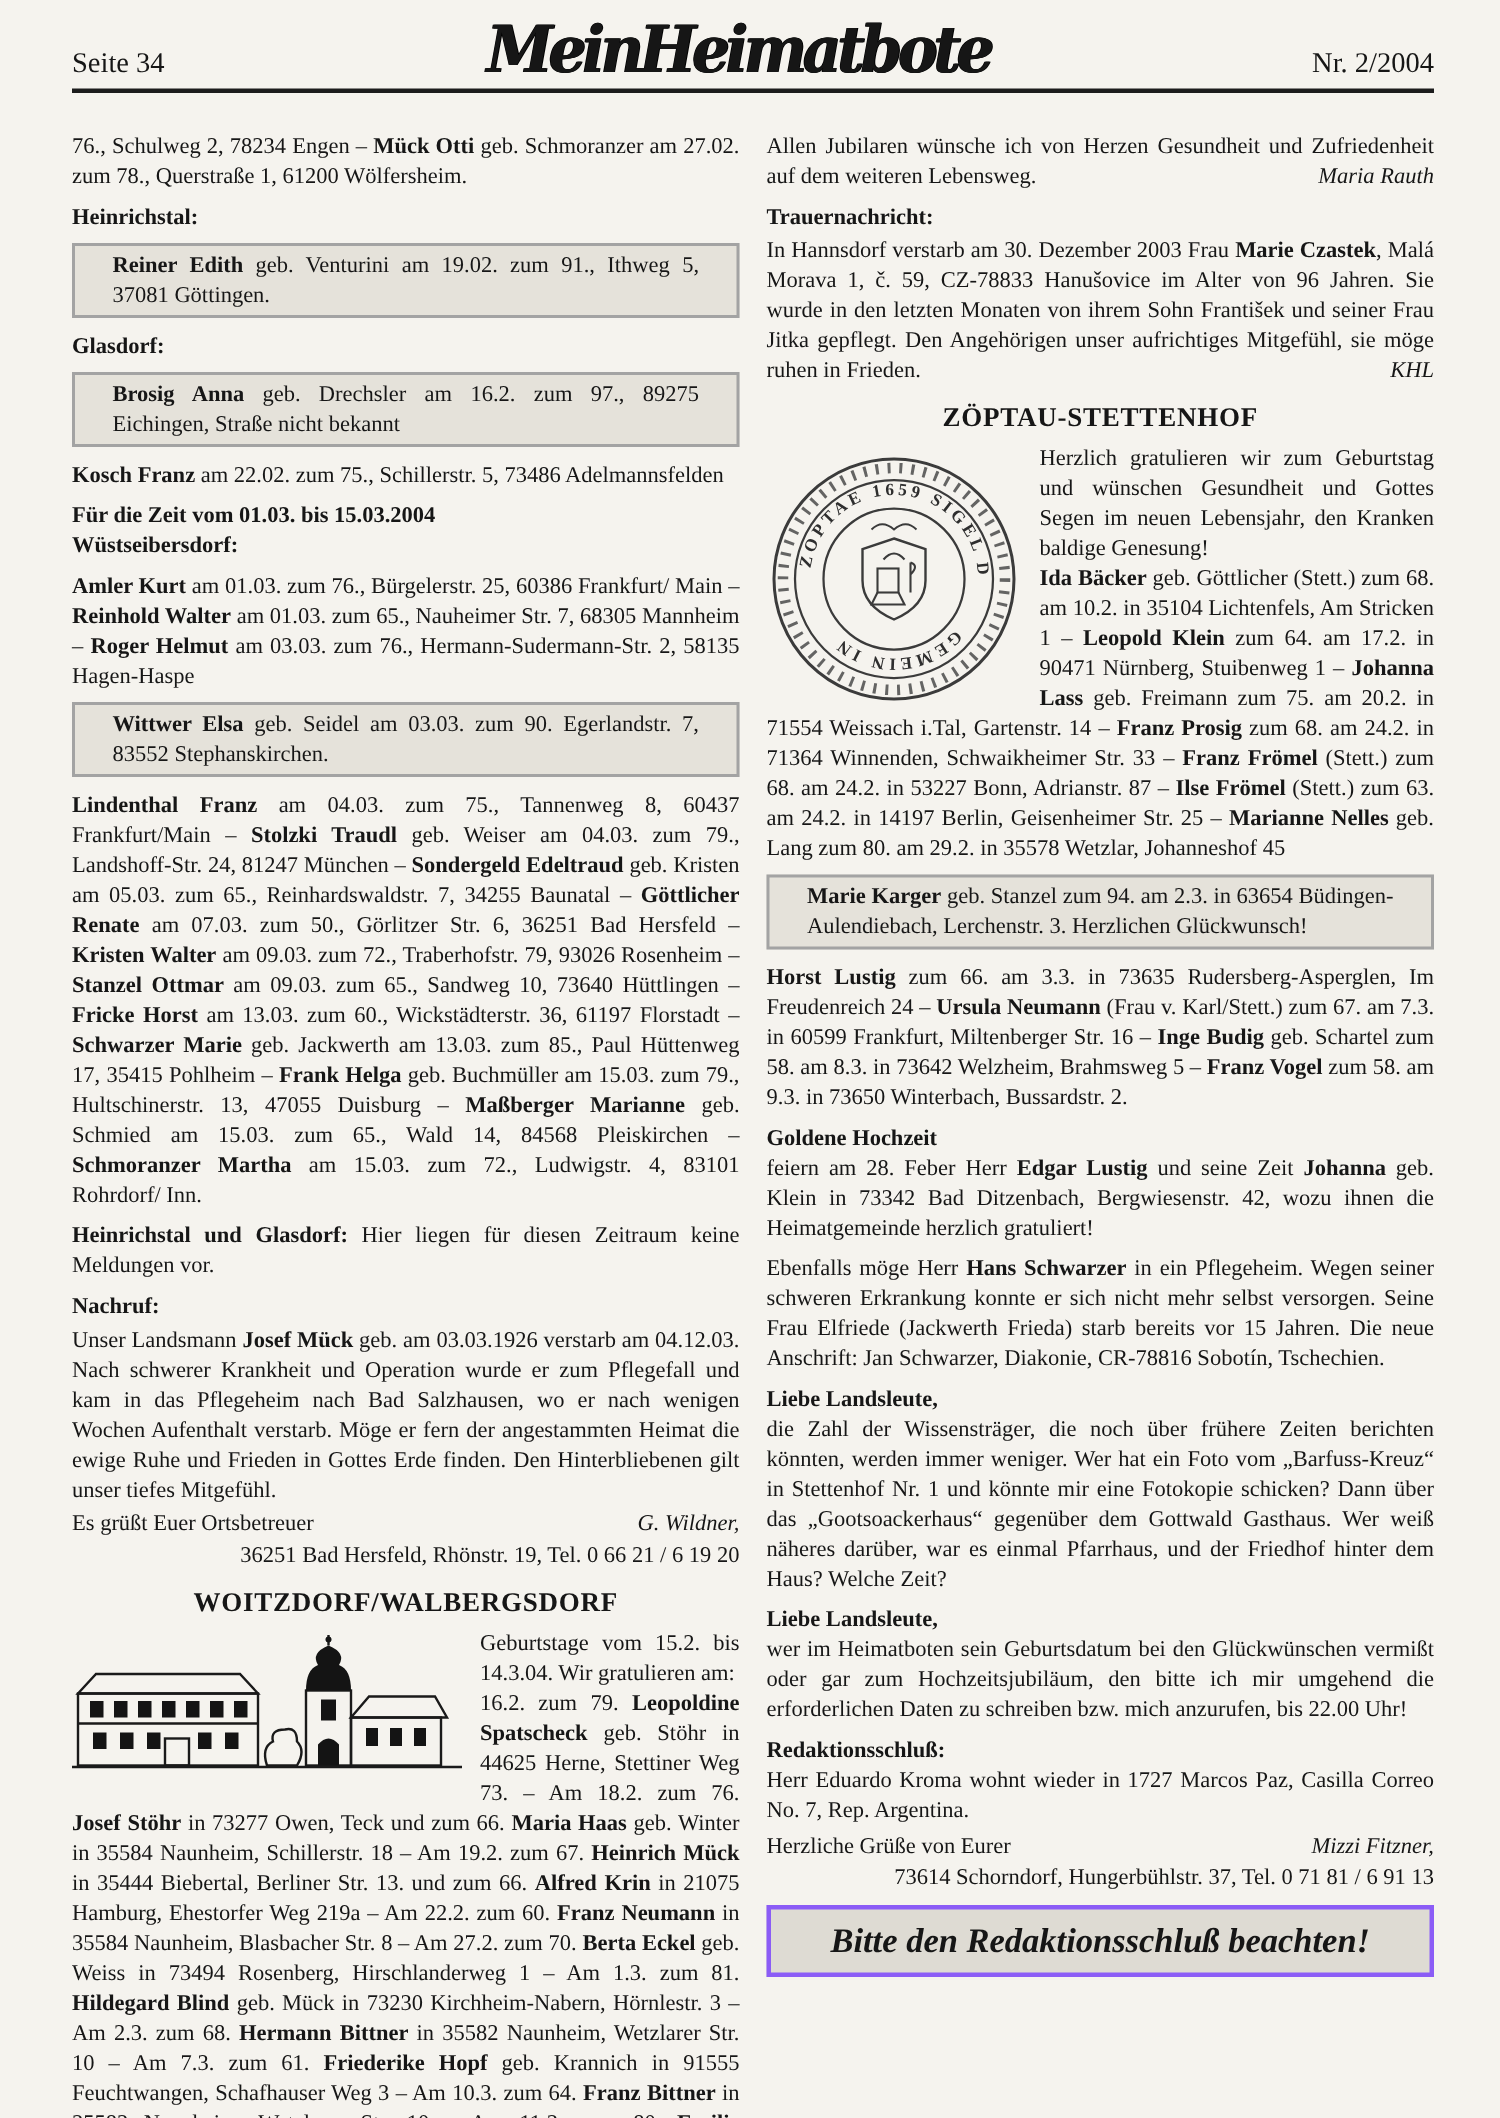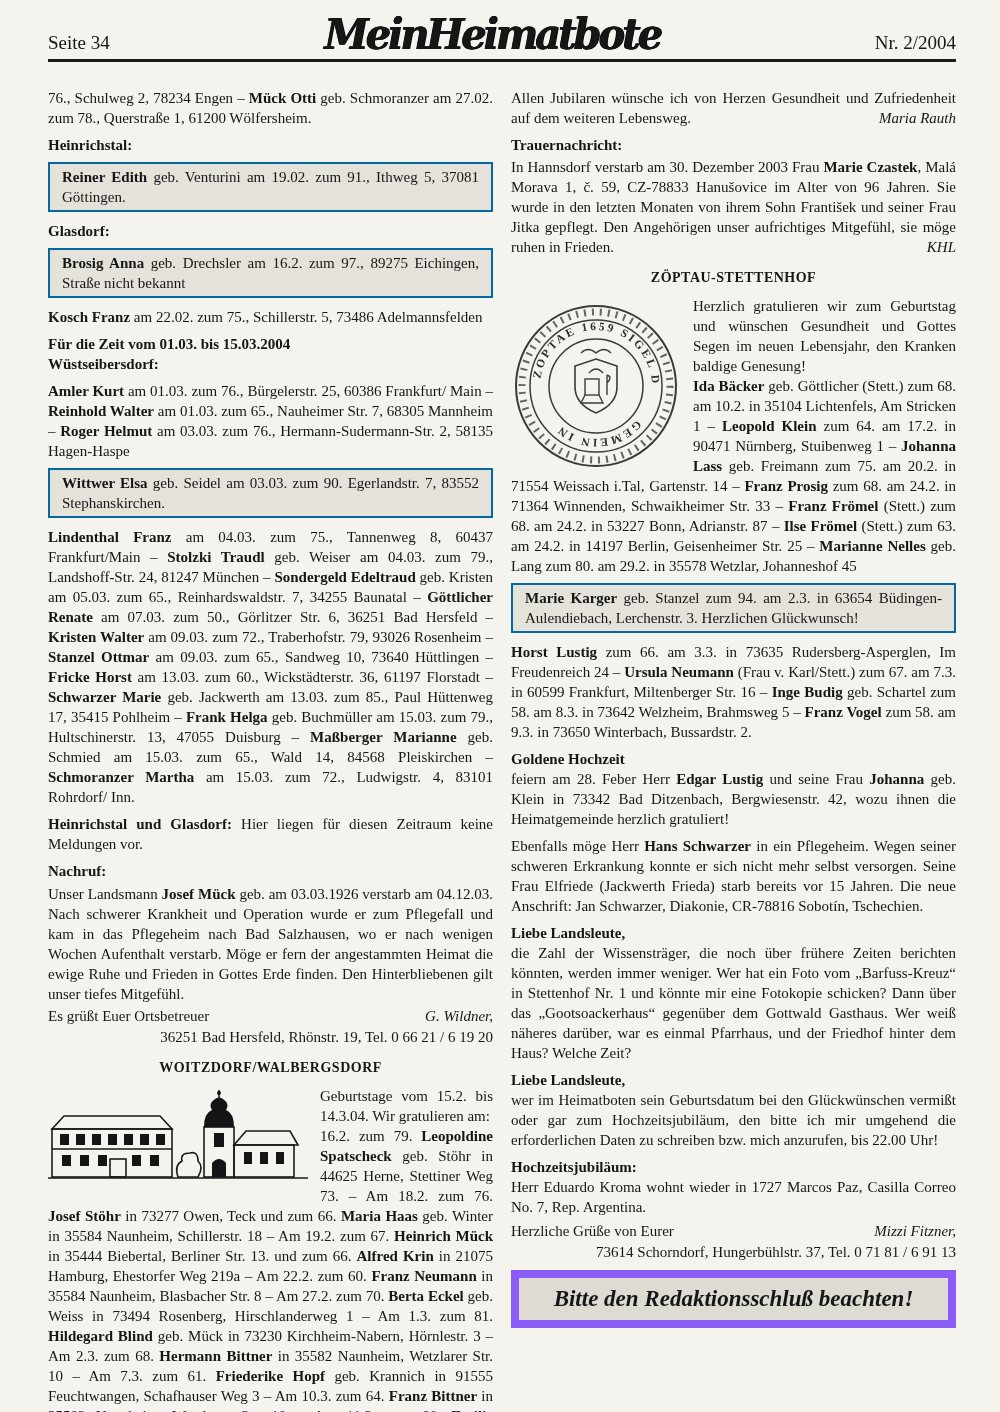--- a/index.html
+++ b/index.html
@@ -12,28 +12,28 @@
   .masthead{margin:0;font-family:"DejaVu Serif",serif;font-weight:bold;font-style:italic;
             font-size:40px;line-height:40px;letter-spacing:-3px;transform:scaleY(1.08);
             text-shadow:0.6px 0 0 #000, -0.4px 0 0 #000;}
   
   .columns{position:absolute;top:88px;left:48px;width:908px;display:flex;gap:18px;}
   .col{width:445px;font-size:15px;line-height:20px;text-align:justify;}
   .blk{margin:0 0 7px 0;}
   .blk::after{content:"";display:block;clear:both;}
   .b{font-weight:bold;}
   .i{font-style:italic;}
-  .box{border:2px solid #0369a1;background:#e5e2da;padding:3px 12px;margin:2px 0 9px 0;}
+  .box{border:2px solid #a3a3a3;background:#e5e2da;padding:3px 25px;margin:2px 0 9px 0;}
   .sigrow{display:flex;justify-content:space-between;margin:0 0 1px 0;}
   .rline{text-align:right;margin:0 0 8px 0;}
-  .colhead{margin:10px 0 7px 0;text-align:center;font-size:14px;font-weight:bold;letter-spacing:.5px;line-height:22px;}
+  .colhead{margin:10px 0 7px 0;text-align:center;font-size:18px;font-weight:bold;letter-spacing:.5px;line-height:22px;}
   .fr{float:right;font-style:italic;padding-left:12px;}
   .church{float:left;width:262px;height:98px;margin:3px 10px 2px 0;}
   .seal{float:left;width:170px;height:172px;margin:4px 12px 2px 0;}
-  .final-box{border:8px solid #8b5cf6;background:#dedbd3;text-align:center;
+  .final-box{border:3px solid #8b5cf6;background:#dedbd3;text-align:center;
              padding:7px 4px;margin-top:0;font-size:23px;font-weight:bold;font-style:italic;line-height:28px;}
   svg .ln{stroke:#1a1a1a;fill:none;stroke-width:1.6;}
   svg .fill{fill:#141414;stroke:none;}
   svg .sealtxt{font-family:"Liberation Serif",serif;font-size:11.5px;letter-spacing:2.5px;fill:#2e2e2e;font-weight:bold;}
 </style>
 </head>
 <body>
 
 <div class="page">
 
@@ -141,25 +141,25 @@
             <path d="M96,74 v20 M96,74 q6,2 0,8"></path>
             <path d="M78,72 q7,-8 14,0"></path>
           </g>
           <path d="M70,52 q7,-7 15,0 q8,-7 15,0" fill="none" stroke="#3b3b3b" stroke-width="1.3"></path>
         </svg>
         <span><span>Herzlich gratulieren wir zum Geburtstag und wünschen Gesundheit und Gottes Segen im neuen Lebensjahr, den Kranken baldige Genesung!</span><br><span class="b">Ida Bäcker</span><span> geb. Göttlicher (Stett.) zum 68. am 10.2. in 35104 Lichtenfels, Am Stricken 1 – </span><span class="b">Leopold Klein</span><span> zum 64. am 17.2. in 90471 Nürnberg, Stuibenweg 1 – </span><span class="b">Johanna Lass</span><span> geb. Freimann zum 75. am 20.2. in 71554 Weissach i.Tal, Gartenstr. 14 – </span><span class="b">Franz Prosig</span><span> zum 68. am 24.2. in 71364 Winnenden, Schwaikheimer Str. 33 – </span><span class="b">Franz Frömel</span><span> (Stett.) zum 68. am 24.2. in 53227 Bonn, Adrianstr. 87 – </span><span class="b">Ilse Frömel</span><span> (Stett.) zum 63. am 24.2. in 14197 Berlin, Geisenheimer Str. 25 – </span><span class="b">Marianne Nelles</span><span> geb. Lang zum 80. am 29.2. in 35578 Wetzlar, Johanneshof 45</span></span>
       </div>
 
       <div class="box"><span class="b">Marie Karger</span><span> geb. Stanzel zum 94. am 2.3. in 63654 Büdingen-Aulendiebach, Lerchenstr. 3. Herzlichen Glückwunsch!</span></div>
       <p class="blk"><span class="b">Horst Lustig</span><span> zum 66. am 3.3. in 73635 Rudersberg-Asperglen, Im Freudenreich 24 – </span><span class="b">Ursula Neumann</span><span> (Frau v. Karl/Stett.) zum 67. am 7.3. in 60599 Frankfurt, Miltenberger Str. 16 – </span><span class="b">Inge Budig</span><span> geb. Schartel zum 58. am 8.3. in 73642 Welzheim, Brahmsweg 5 – </span><span class="b">Franz Vogel</span><span> zum 58. am 9.3. in 73650 Winterbach, Bussardstr. 2.</span></p>
-      <p class="blk"><span class="b">Goldene Hochzeit</span><br><span>feiern am 28. Feber Herr </span><span class="b">Edgar Lustig</span><span> und seine Frau </span><span class="b">Johanna</span><span> geb. Klein in 73342 Bad Ditzenbach, Bergwiesenstr. 42, wozu ihnen die Heimatgemeinde herzlich gratuliert!</span></p>
+      <p class="blk"><span class="b">Goldene Hochzeit</span><br><span>feiern am 28. Feber Herr </span><span class="b">Edgar Lustig</span><span> und seine Zeit </span><span class="b">Johanna</span><span> geb. Klein in 73342 Bad Ditzenbach, Bergwiesenstr. 42, wozu ihnen die Heimatgemeinde herzlich gratuliert!</span></p>
       <p class="blk"><span>Ebenfalls möge Herr </span><span class="b">Hans Schwarzer</span><span> in ein Pflegeheim. Wegen seiner schweren Erkrankung konnte er sich nicht mehr selbst versorgen. Seine Frau Elfriede (Jackwerth Frieda) starb bereits vor 15 Jahren. Die neue Anschrift: Jan Schwarzer, Diakonie, CR-78816 Sobotín, Tschechien.</span></p>
       <p class="blk"><span class="b">Liebe Landsleute,</span><br><span>die Zahl der Wissensträger, die noch über frühere Zeiten berichten könnten, werden immer weniger. Wer hat ein Foto vom „Barfuss-Kreuz“ in Stettenhof Nr. 1 und könnte mir eine Fotokopie schicken? Dann über das „Gootsoackerhaus“ gegenüber dem Gottwald Gasthaus. Wer weiß näheres darüber, war es einmal Pfarrhaus, und der Friedhof hinter dem Haus? Welche Zeit?</span></p>
       <p class="blk"><span class="b">Liebe Landsleute,</span><br><span>wer im Heimatboten sein Geburtsdatum bei den Glückwünschen vermißt oder gar zum Hochzeitsjubiläum, den bitte ich mir umgehend die erforderlichen Daten zu schreiben bzw. mich anzurufen, bis 22.00 Uhr!</span></p>
-      <p class="blk" style="margin-bottom:4px"><span class="b">Hochzeitsjubiläum:</span><br><span>Herr Eduardo Kroma wohnt wieder in 1727 Marcos Paz, Casilla Correo No. 7,  Rep. Argentina.</span></p>
+      <p class="blk" style="margin-bottom:4px"><span class="b">Redaktionsschluß:</span><br><span>Herr Eduardo Kroma wohnt wieder in 1727 Marcos Paz, Casilla Correo No. 7,  Rep. Argentina.</span></p>
       <div class="sigrow">
         <span>Herzliche Grüße von Eurer</span>
         <span class="i">Mizzi Fitzner,</span>
       </div>
       <p class="rline">73614 Schorndorf, Hungerbühlstr. 37, Tel. 0 71 81 / 6 91 13</p>
       <div class="final-box">Bitte den Redaktionsschluß beachten!</div>
     </section>
 
   </main>
 </div>

